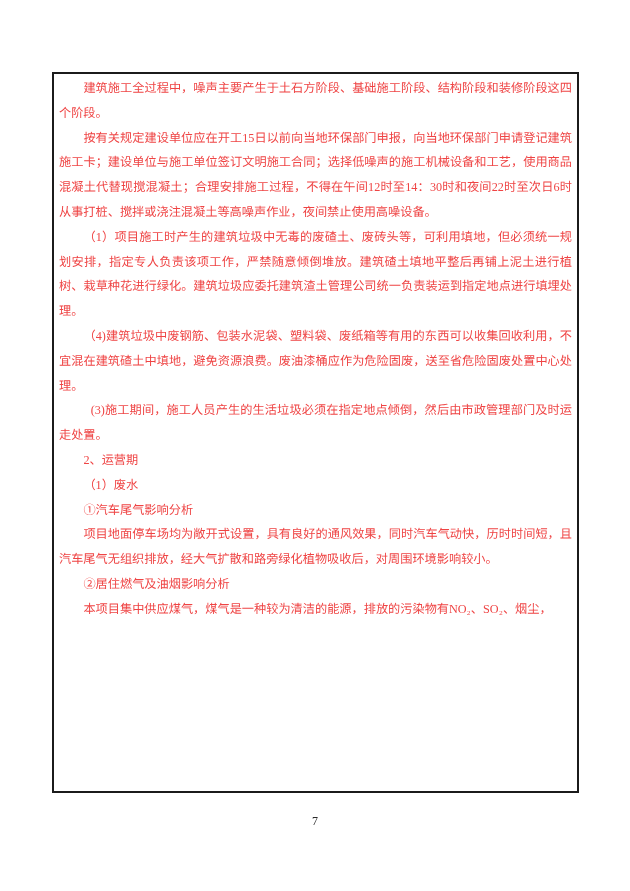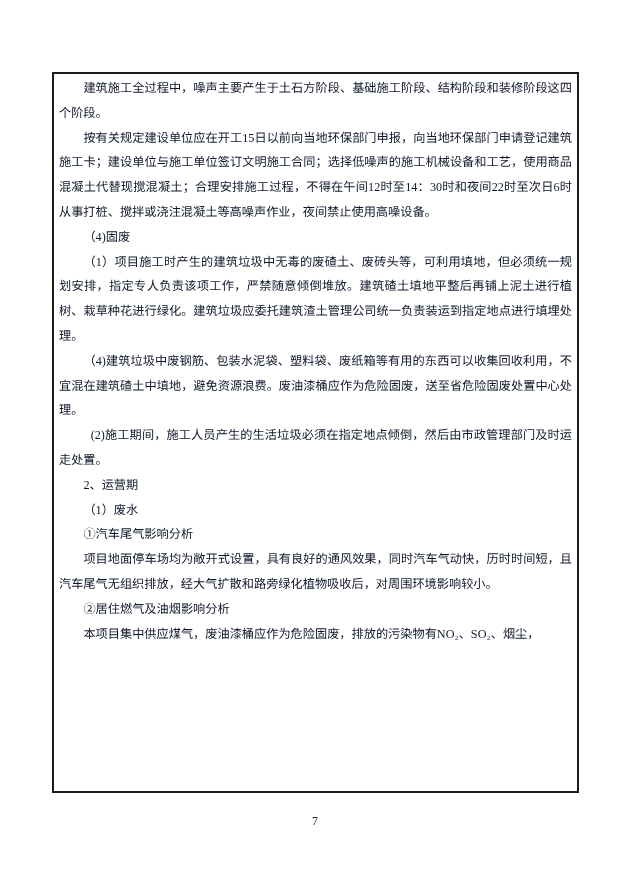--- a/index.html
+++ b/index.html
@@ -20,21 +20,21 @@
     top: 72px;
     width: 527px;
     height: 721px;
     border: 2px solid #1b1b1b;
     padding: 2px 5px 0 5px;
     overflow: hidden;
   }
   .content-cell p {
     font-size: 12.2px;
     line-height: 24.8px;
-    color: #0f172a;
+    color: #ef4444;
     text-align: justify;
     text-indent: 2em;
     word-break: break-all;
   }
   .content-cell p.indent-deep {
     text-indent: 2.6em;
   }
   .page-footer {
     position: absolute;
     left: 0;
@@ -46,27 +46,26 @@
   }
 </style>
 </head>
 <body>
 
 <div class="page">
 
   <div class="content-cell">
     <p>建筑施工全过程中，噪声主要产生于土石方阶段、基础施工阶段、结构阶段和装修阶段这四个阶段。</p>
     <p>按有关规定建设单位应在开工15日以前向当地环保部门申报，向当地环保部门申请登记建筑施工卡；建设单位与施工单位签订文明施工合同；选择低噪声的施工机械设备和工艺，使用商品混凝土代替现搅混凝土；合理安排施工过程，不得在午间12时至14：30时和夜间22时至次日6时从事打桩、搅拌或浇注混凝土等高噪声作业，夜间禁止使用高噪设备。</p>
-    <p>（4)固废</p>
     <p>（1）项目施工时产生的建筑垃圾中无毒的废碴土、废砖头等，可利用填地，但必须统一规划安排，指定专人负责该项工作，严禁随意倾倒堆放。建筑碴土填地平整后再铺上泥土进行植树、栽草种花进行绿化。建筑垃圾应委托建筑渣土管理公司统一负责装运到指定地点进行填埋处理。</p>
     <p>（4)建筑垃圾中废钢筋、包装水泥袋、塑料袋、废纸箱等有用的东西可以收集回收利用，不宜混在建筑碴土中填地，避免资源浪费。废油漆桶应作为危险固废，送至省危险固废处置中心处理。</p>
-    <p class="indent-deep">(2)施工期间，施工人员产生的生活垃圾必须在指定地点倾倒，然后由市政管理部门及时运走处置。</p>
+    <p class="indent-deep">(3)施工期间，施工人员产生的生活垃圾必须在指定地点倾倒，然后由市政管理部门及时运走处置。</p>
     <p>2、运营期</p>
     <p>（1）废水</p>
     <p>①汽车尾气影响分析</p>
     <p>项目地面停车场均为敞开式设置，具有良好的通风效果，同时汽车气动快，历时时间短，且汽车尾气无组织排放，经大气扩散和路旁绿化植物吸收后，对周围环境影响较小。</p>
     <p>②居住燃气及油烟影响分析</p>
-    <p>本项目集中供应煤气，废油漆桶应作为危险固废，排放的污染物有NO₂、SO₂、烟尘，</p>
+    <p>本项目集中供应煤气，煤气是一种较为清洁的能源，排放的污染物有NO₂、SO₂、烟尘，</p>
   </div>
 
   <div class="page-footer">7</div>
 
 </div>
 
 </body></html>

